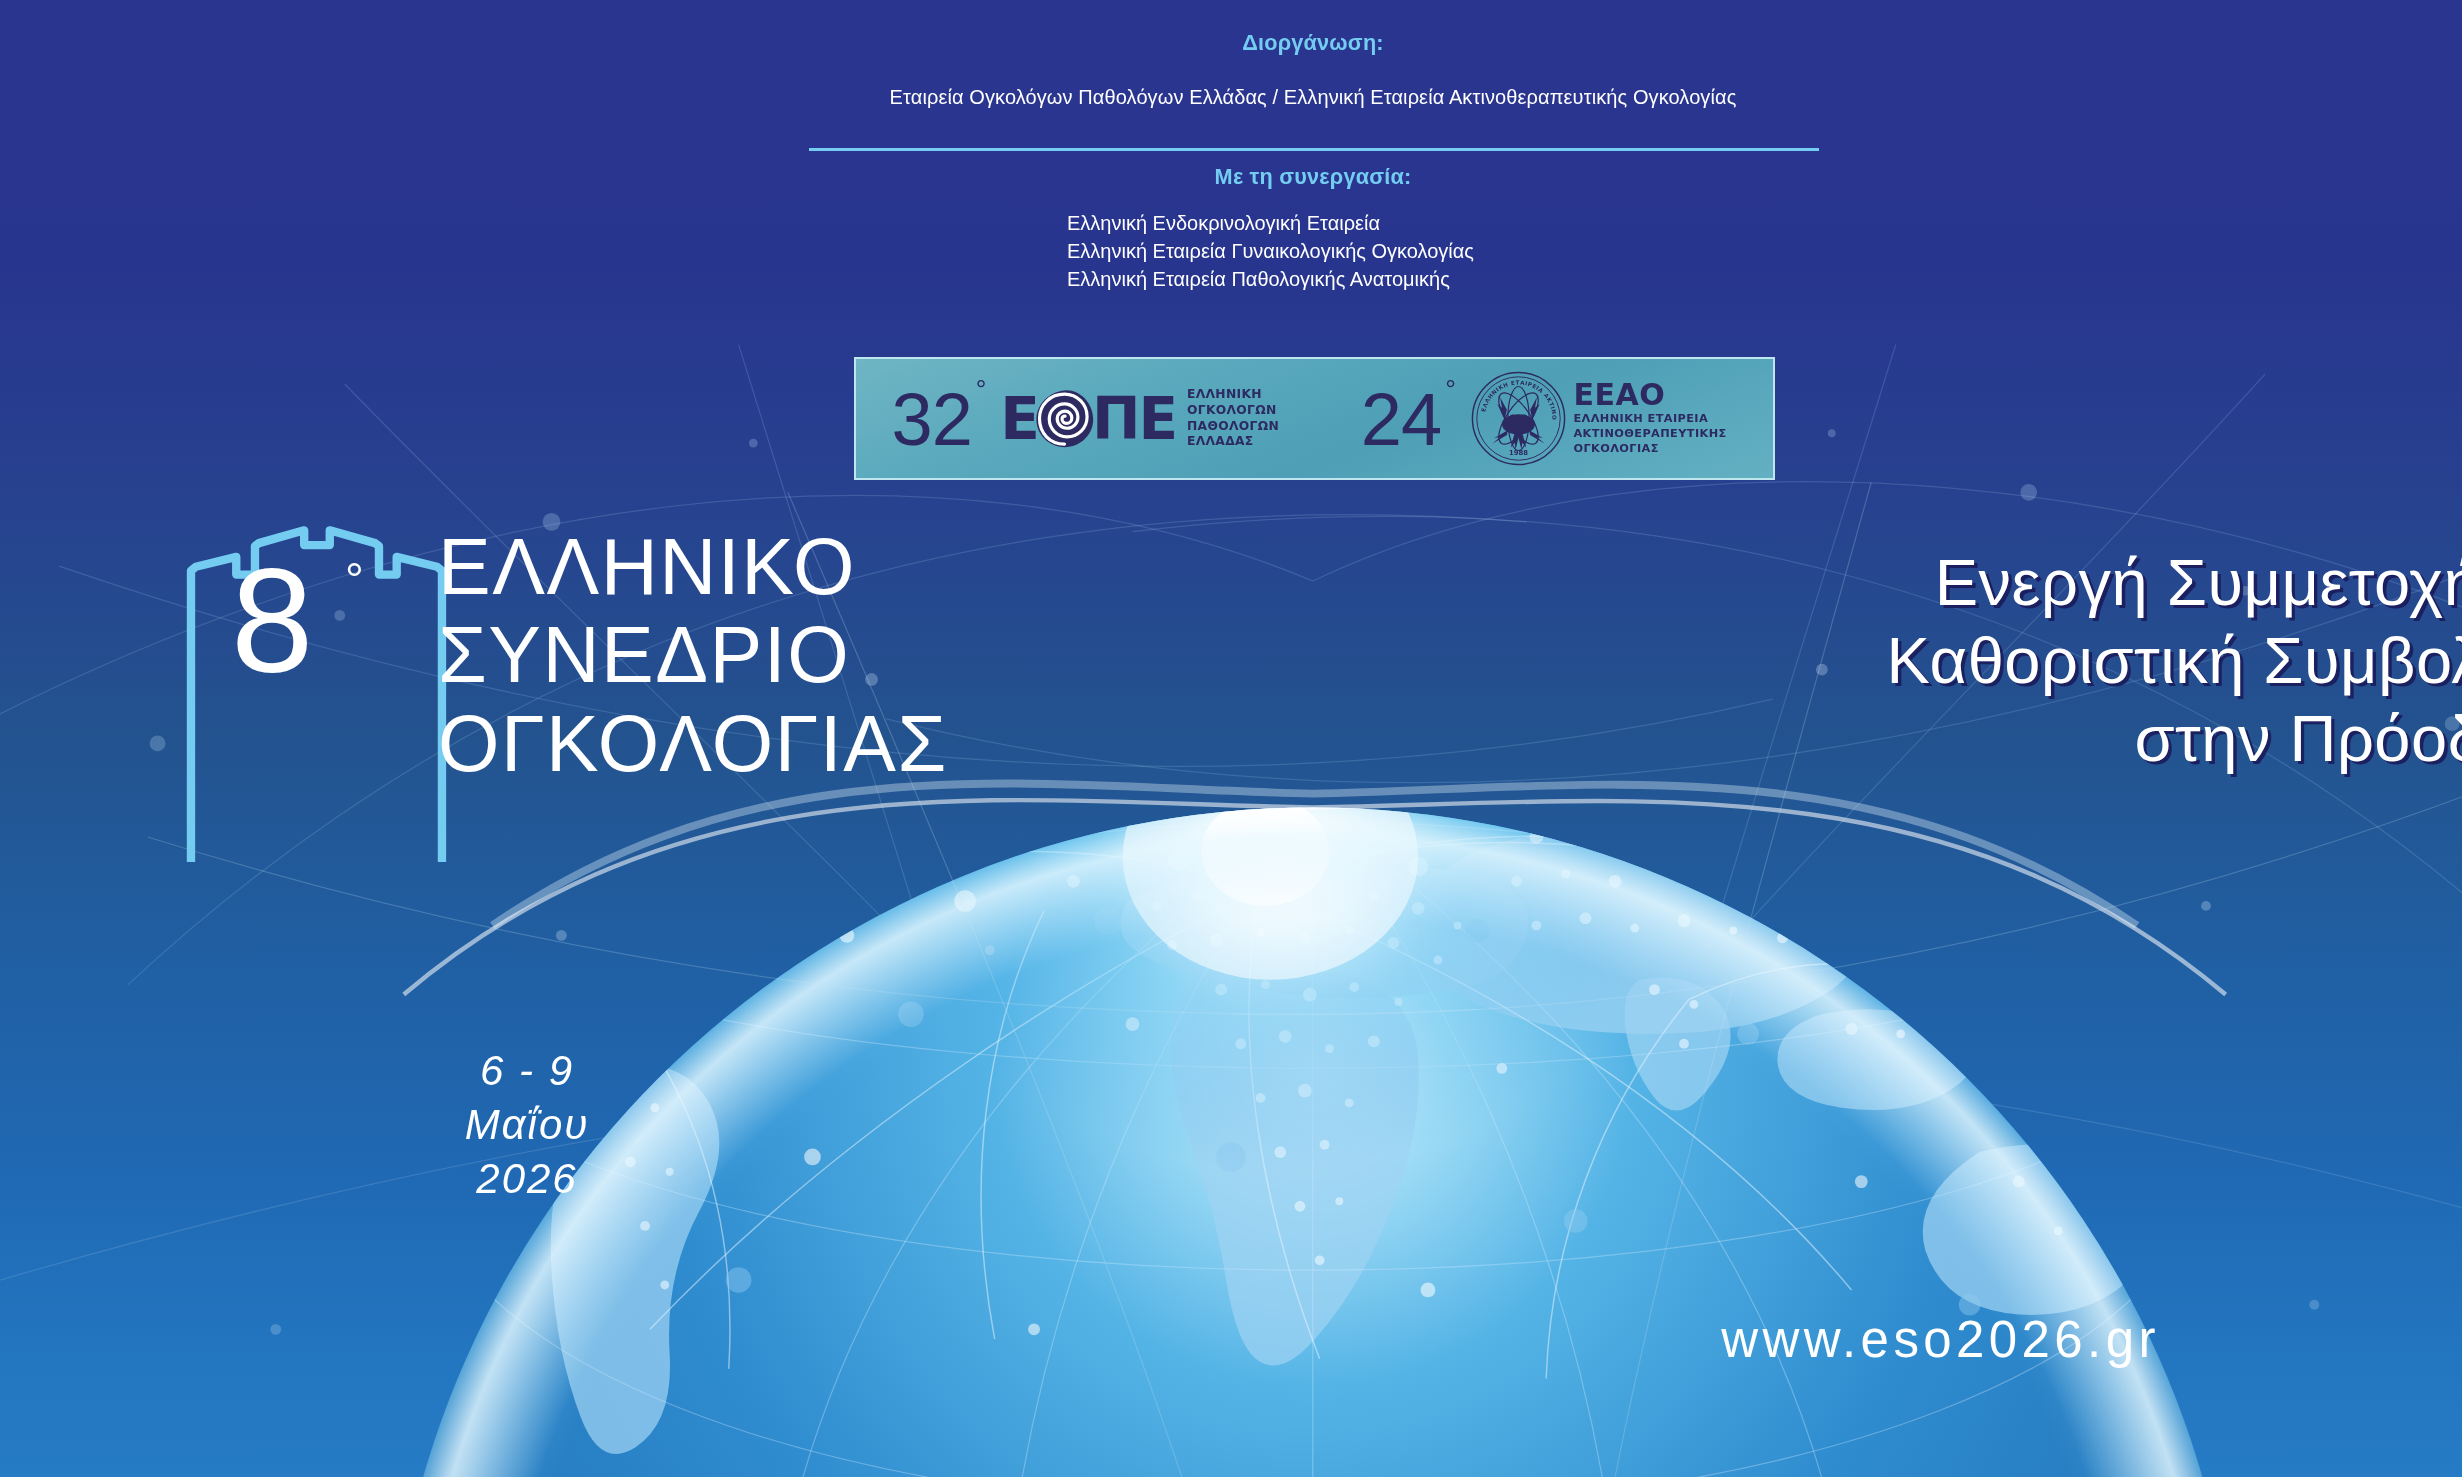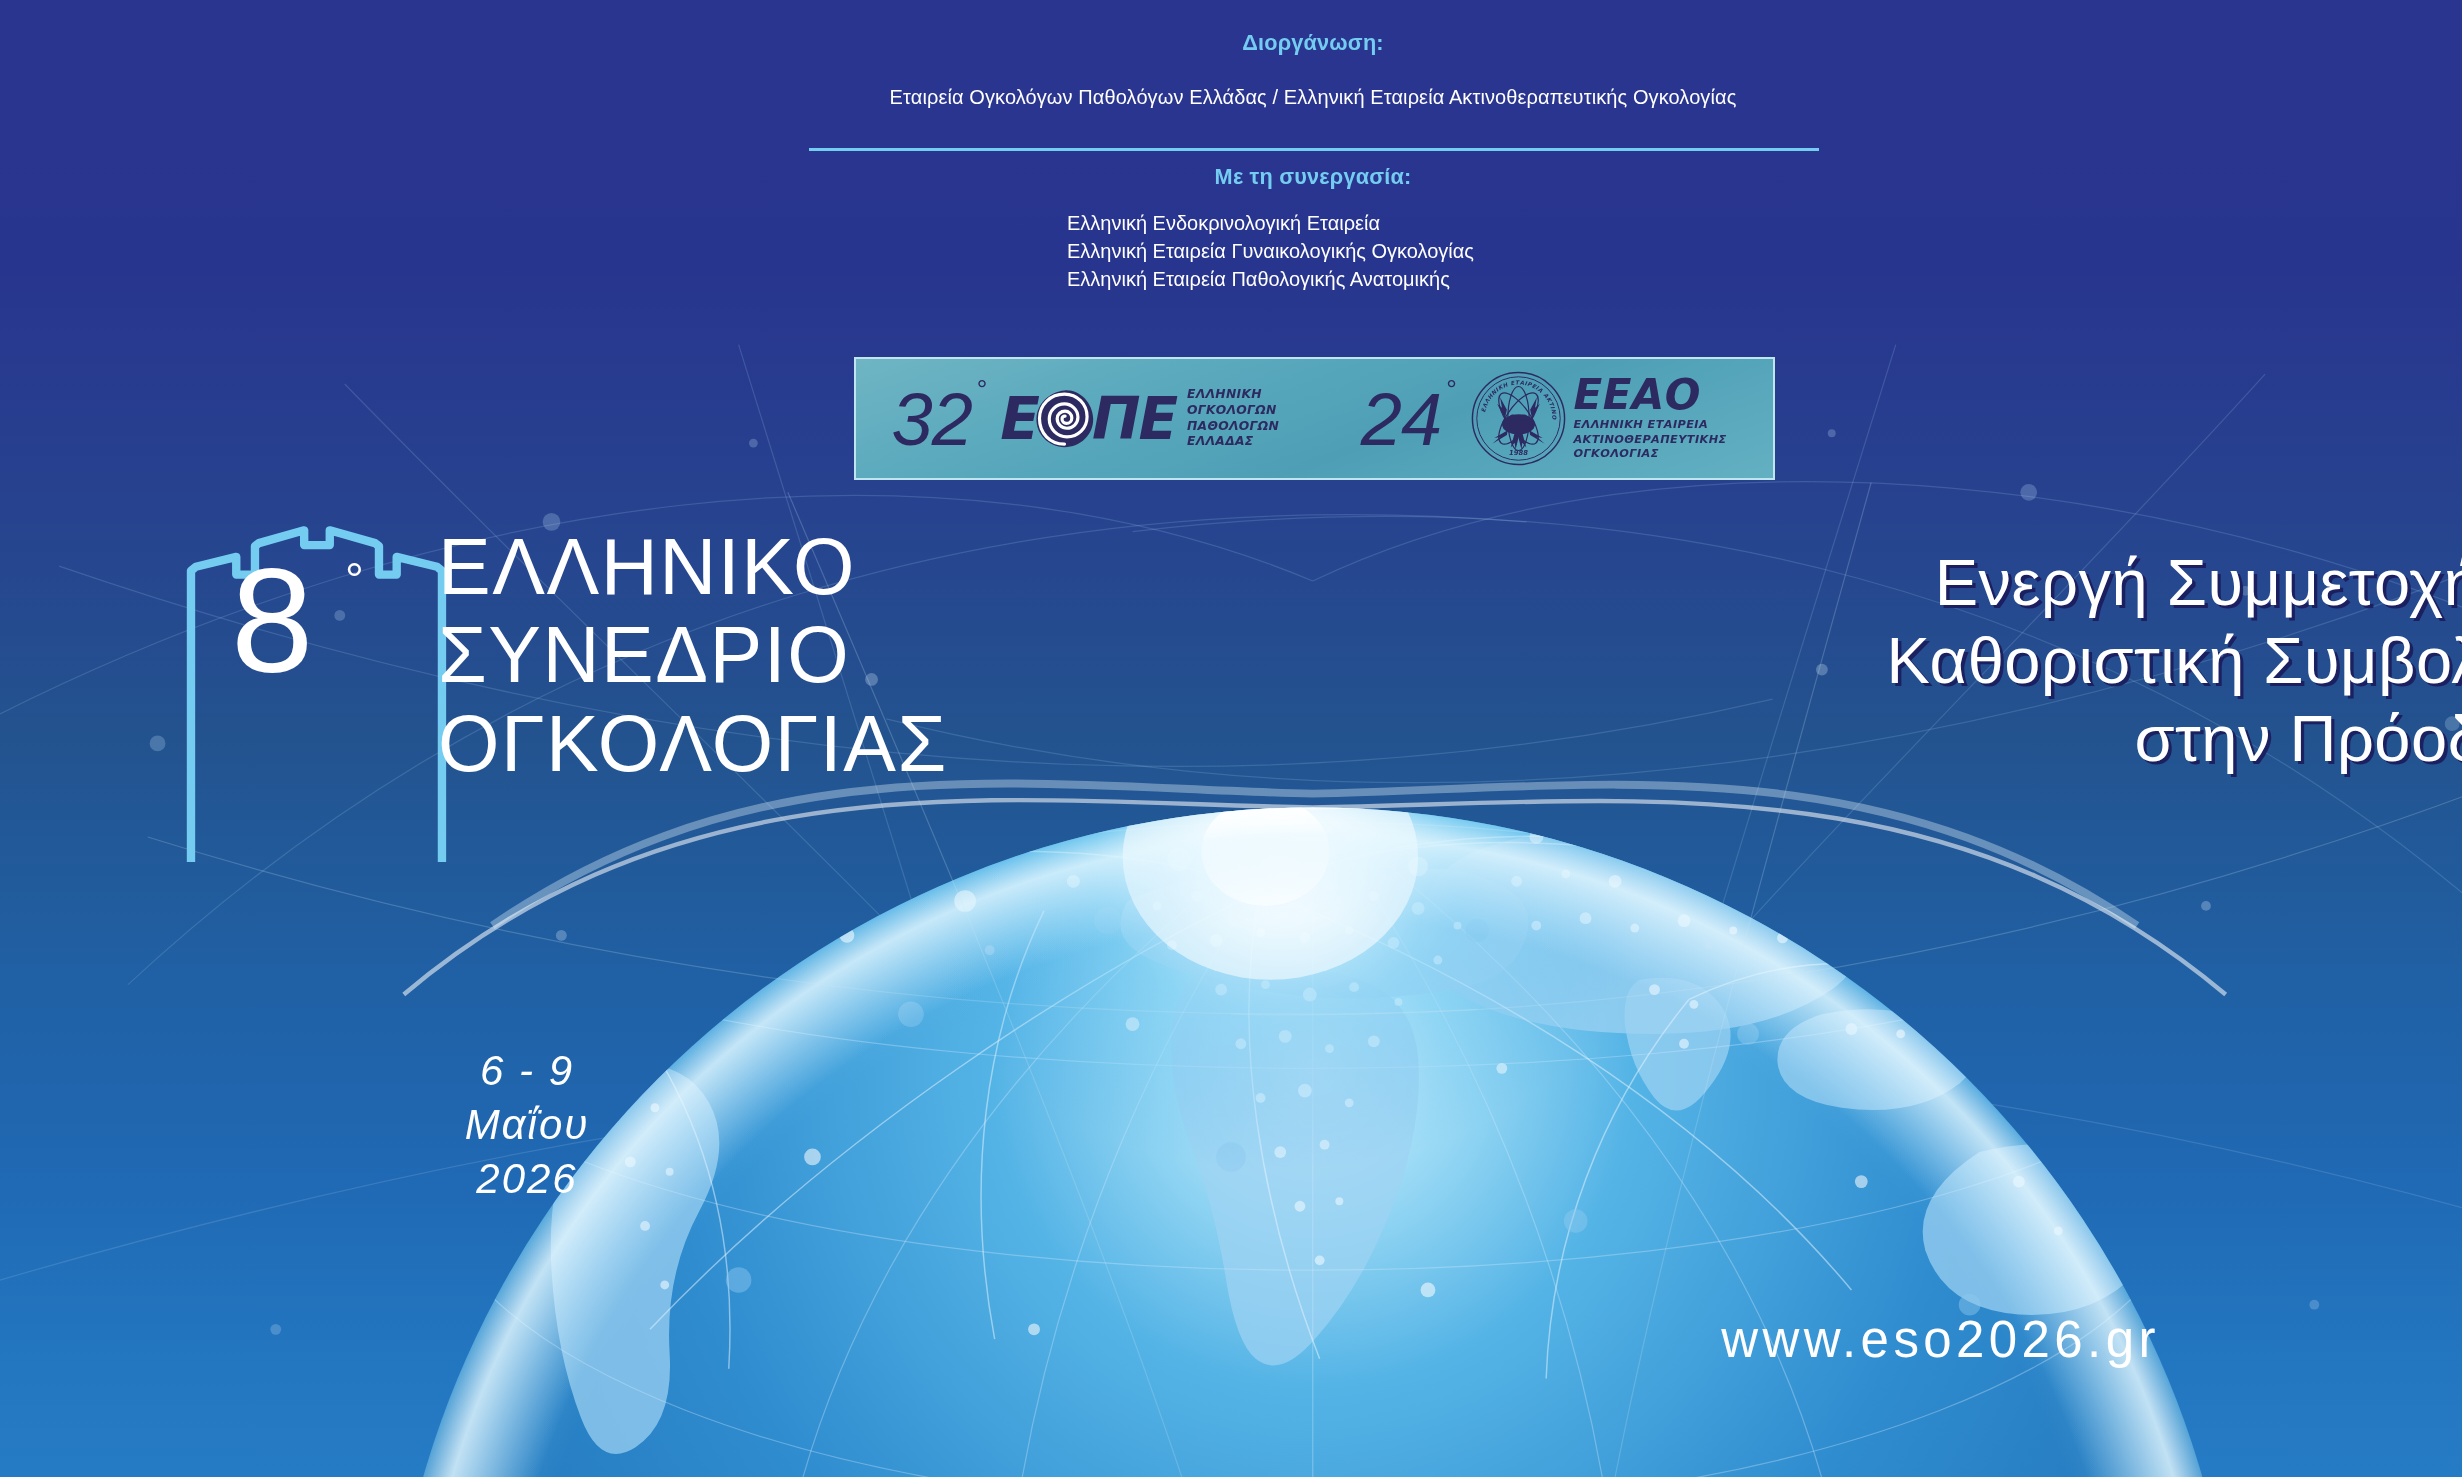--- a/index.html
+++ b/index.html
@@ -58,21 +58,21 @@
   .collab-col { width:492px; text-align:left; }
   .collab-col .row {
     color:#ffffff; font-size:20px; line-height:28px; white-space:pre-line;
   }
 
   
   #logo-bar {
     position:absolute; left:854px; top:357px; width:921px; height:123px;
     background:linear-gradient(160deg,#6fb5c4 0%,#5aa9bd 30%,#4e9fb6 60%,#63b0c2 100%);
     border:2px solid #bfe6ef;
-    display:flex; align-items:flex-end;font-style:italic;
+    display:flex; align-items:flex-end;
   }
   #logo-bar .half {
     flex:1; display:flex; align-items:center; justify-content:center; gap:8.9px; height:100%;
   }
   .edition-num {
     font-family:"Liberation Sans", sans-serif;
     font-size:74px; font-weight:300; color:#2d2a62; line-height:.9;
     letter-spacing:-1px; position:relative; top:2px;
   }
   .edition-deg {
@@ -92,21 +92,21 @@
     display:flex; flex-direction:column; justify-content:center;
     font-family:"DejaVu Sans", sans-serif;
     font-weight:700; font-size:12.3px; color:#2d2a62; line-height:1.28;
     letter-spacing:0.3px; margin-left:3px;
   }
 
   
   .eeao-wrap { display:flex; align-items:center; gap:6.9px; }
   .eeao-letters {
     font-family:"DejaVu Sans", sans-serif;
-    font-weight:700; font-size:42px; color:#2d2a62; line-height:.95;
+    font-weight:700; font-size:30px; color:#2d2a62; line-height:.95;
     letter-spacing:0.5px;
   }
   .eeao-sub {
     font-family:"DejaVu Sans", sans-serif;
     font-weight:700; font-size:11.3px; color:#2d2a62; line-height:1.3;
     letter-spacing:0.4px; margin-top:3px; white-space:pre-line;
   }
   .eeao-text { display:flex; flex-direction:column; }
 
   

